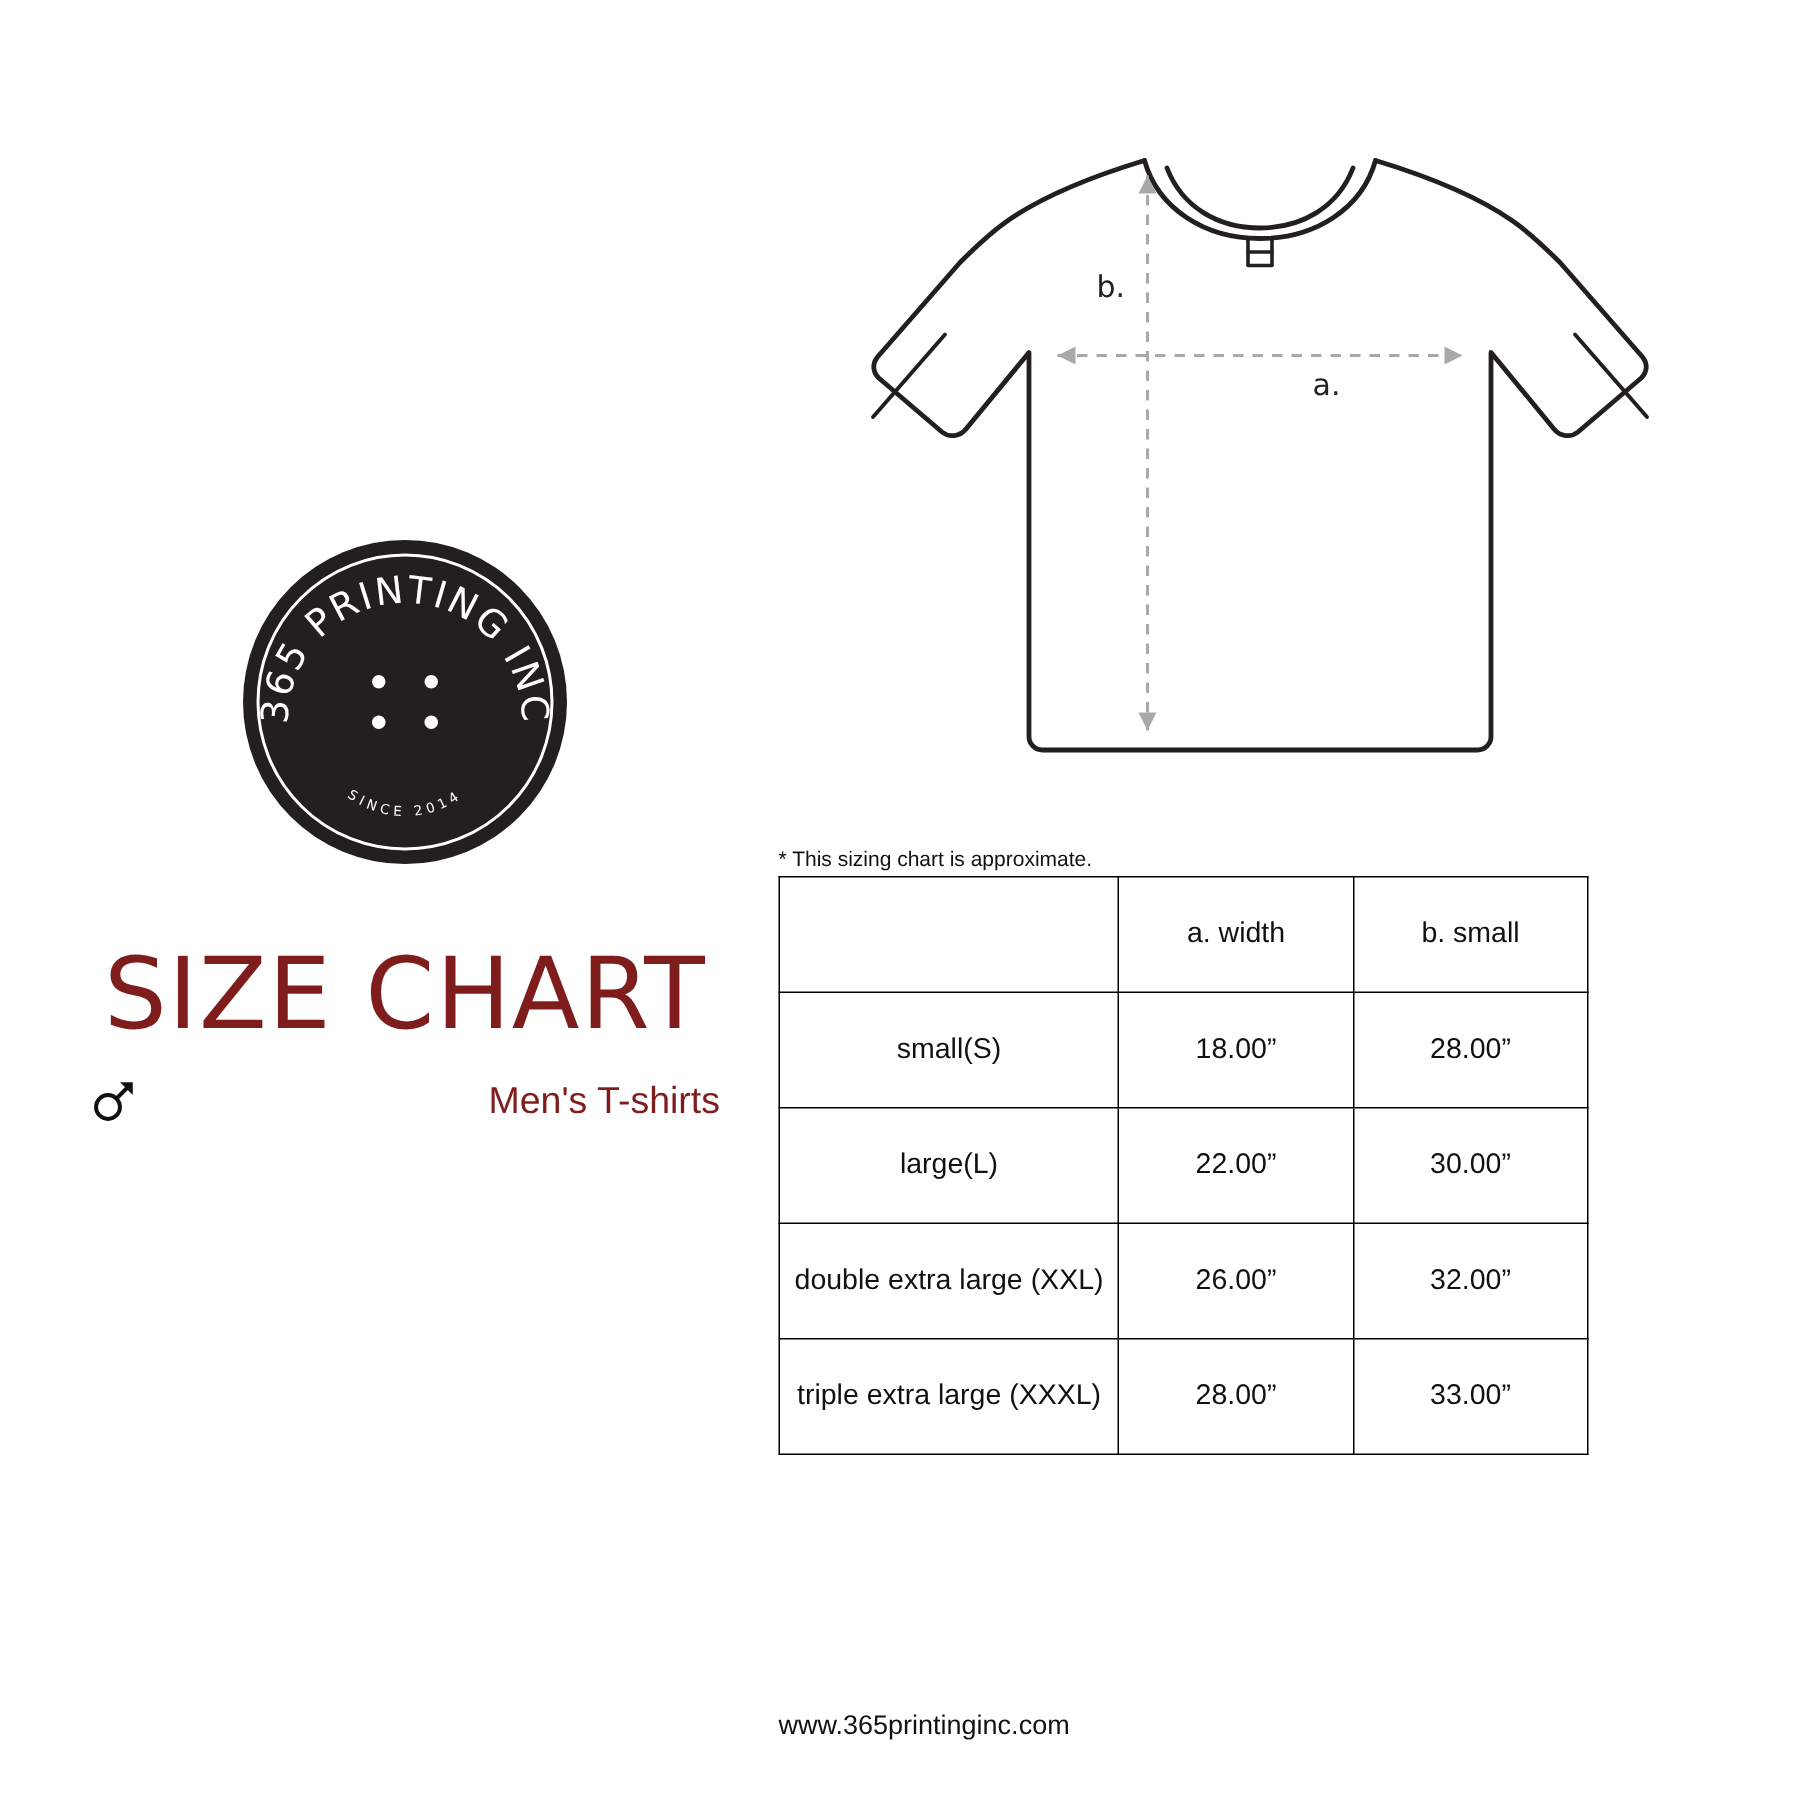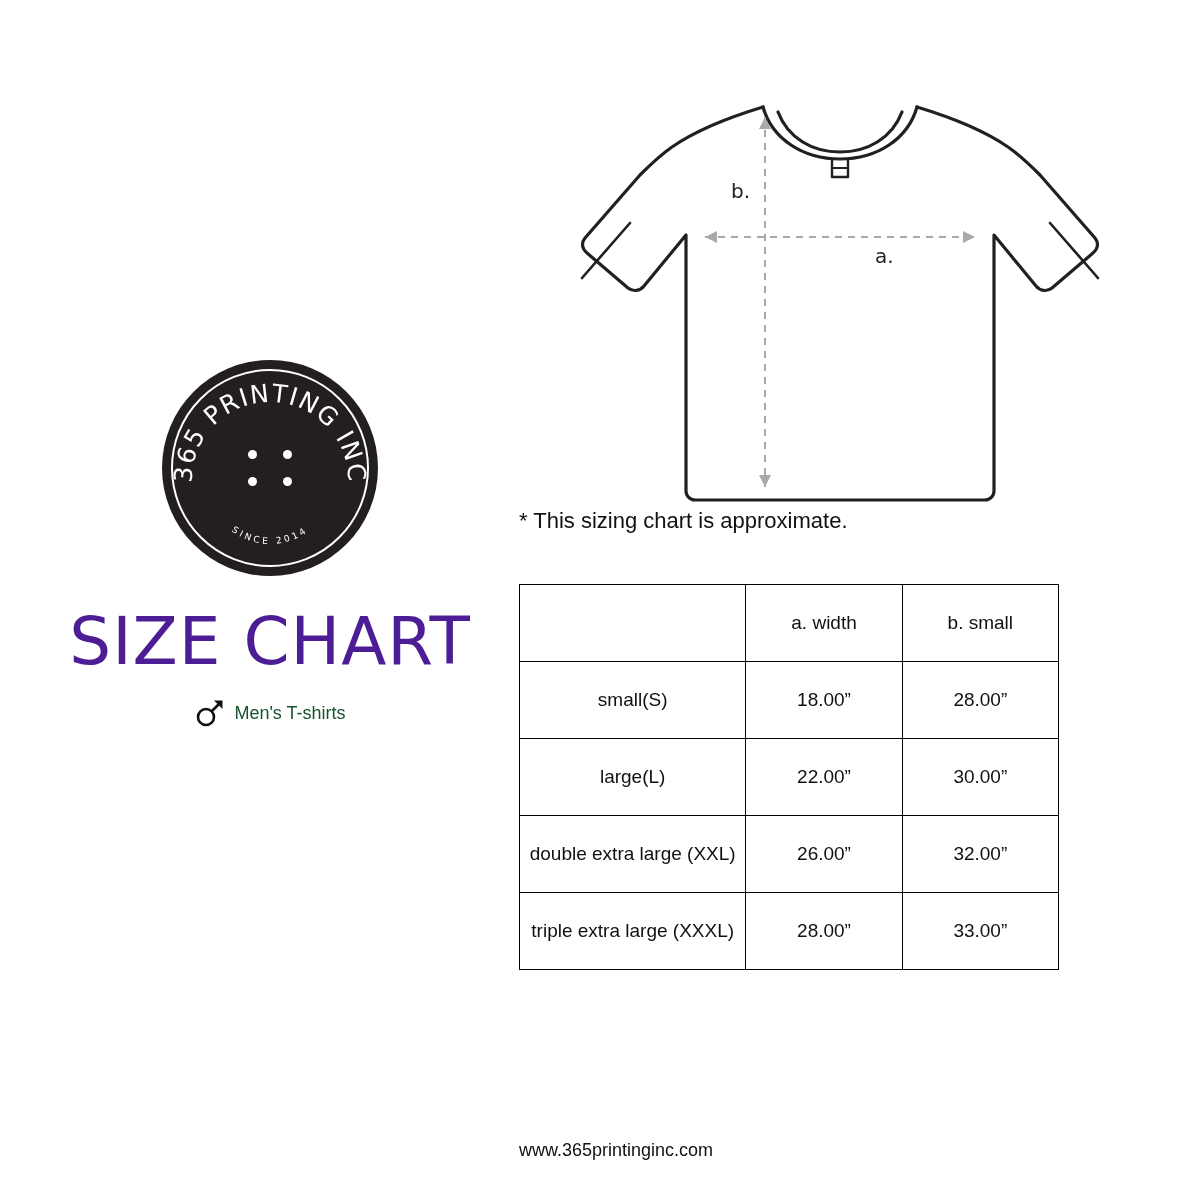--- a/index.html
+++ b/index.html
@@ -62,36 +62,36 @@
     border-radius: 50%;
     background: #ffffff;
     display: block;
   }
   .dot-tl { left: 5px;  top: 2px; }
   .dot-tr { left: 40px; top: 2px; }
   .dot-bl { left: 5px;  top: 29px; }
   .dot-br { left: 40px; top: 29px; }
 
   .size-chart-title {
-    margin-top: 27px;
+    margin-top: 48px;
     font-size: 66px;
     letter-spacing: 1px;
     font-weight: 400;
-    color: #4c1d95;
+    color: #7f1d1d;
     font-family: "DejaVu Sans", sans-serif;
     white-space: nowrap;
   }
 
   .subtitle-row {
     margin-top: 18px;
-    font-size: 18px;
-    color: #14532d;
+    font-size: 25px;
+    color: #7f1d1d;
     display: flex;
     align-items: center;
-    justify-content: center;
+    justify-content: space-between;
     gap: 10px;
   }
   .mars-icon {
     display: inline-block;
     position: relative;
     width: 30px;
     height: 30px;
   }
   .mars-icon svg { display: block; }
 
@@ -101,22 +101,22 @@
     left: 520px;
     top: 55px;
     width: 640px;
     height: 470px;
   }
 
   
   .note {
     position: absolute;
     left: 519px;
-    top: 508px;
-    font-size: 22px;
+    top: 564px;
+    font-size: 14px;
     color: #111111;
   }
 
   
   table.size-table {
     position: absolute;
     left: 519px;
     top: 584px;
     width: 540px;
     border-collapse: collapse;

